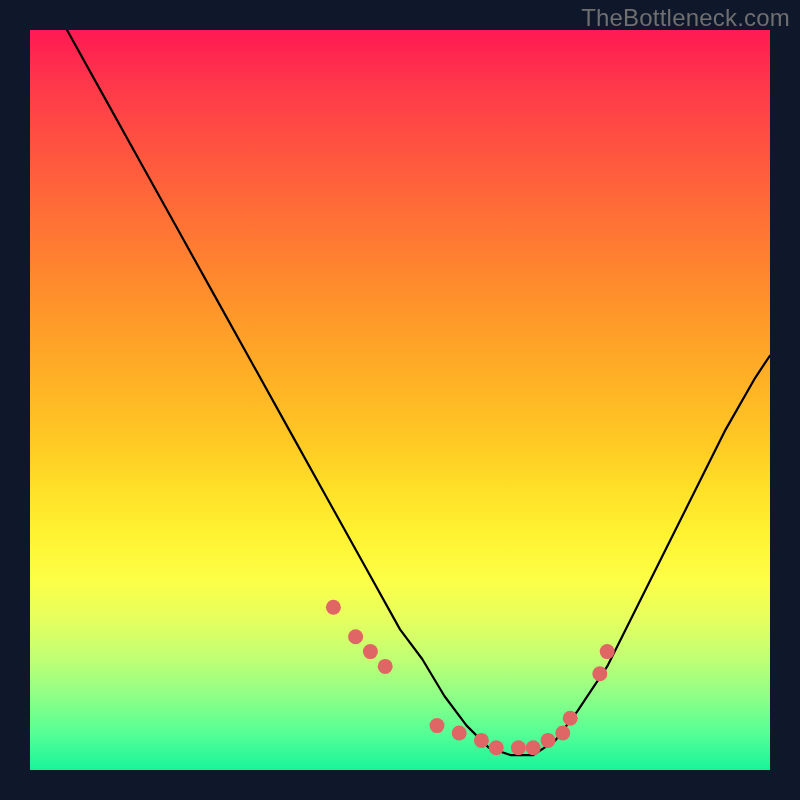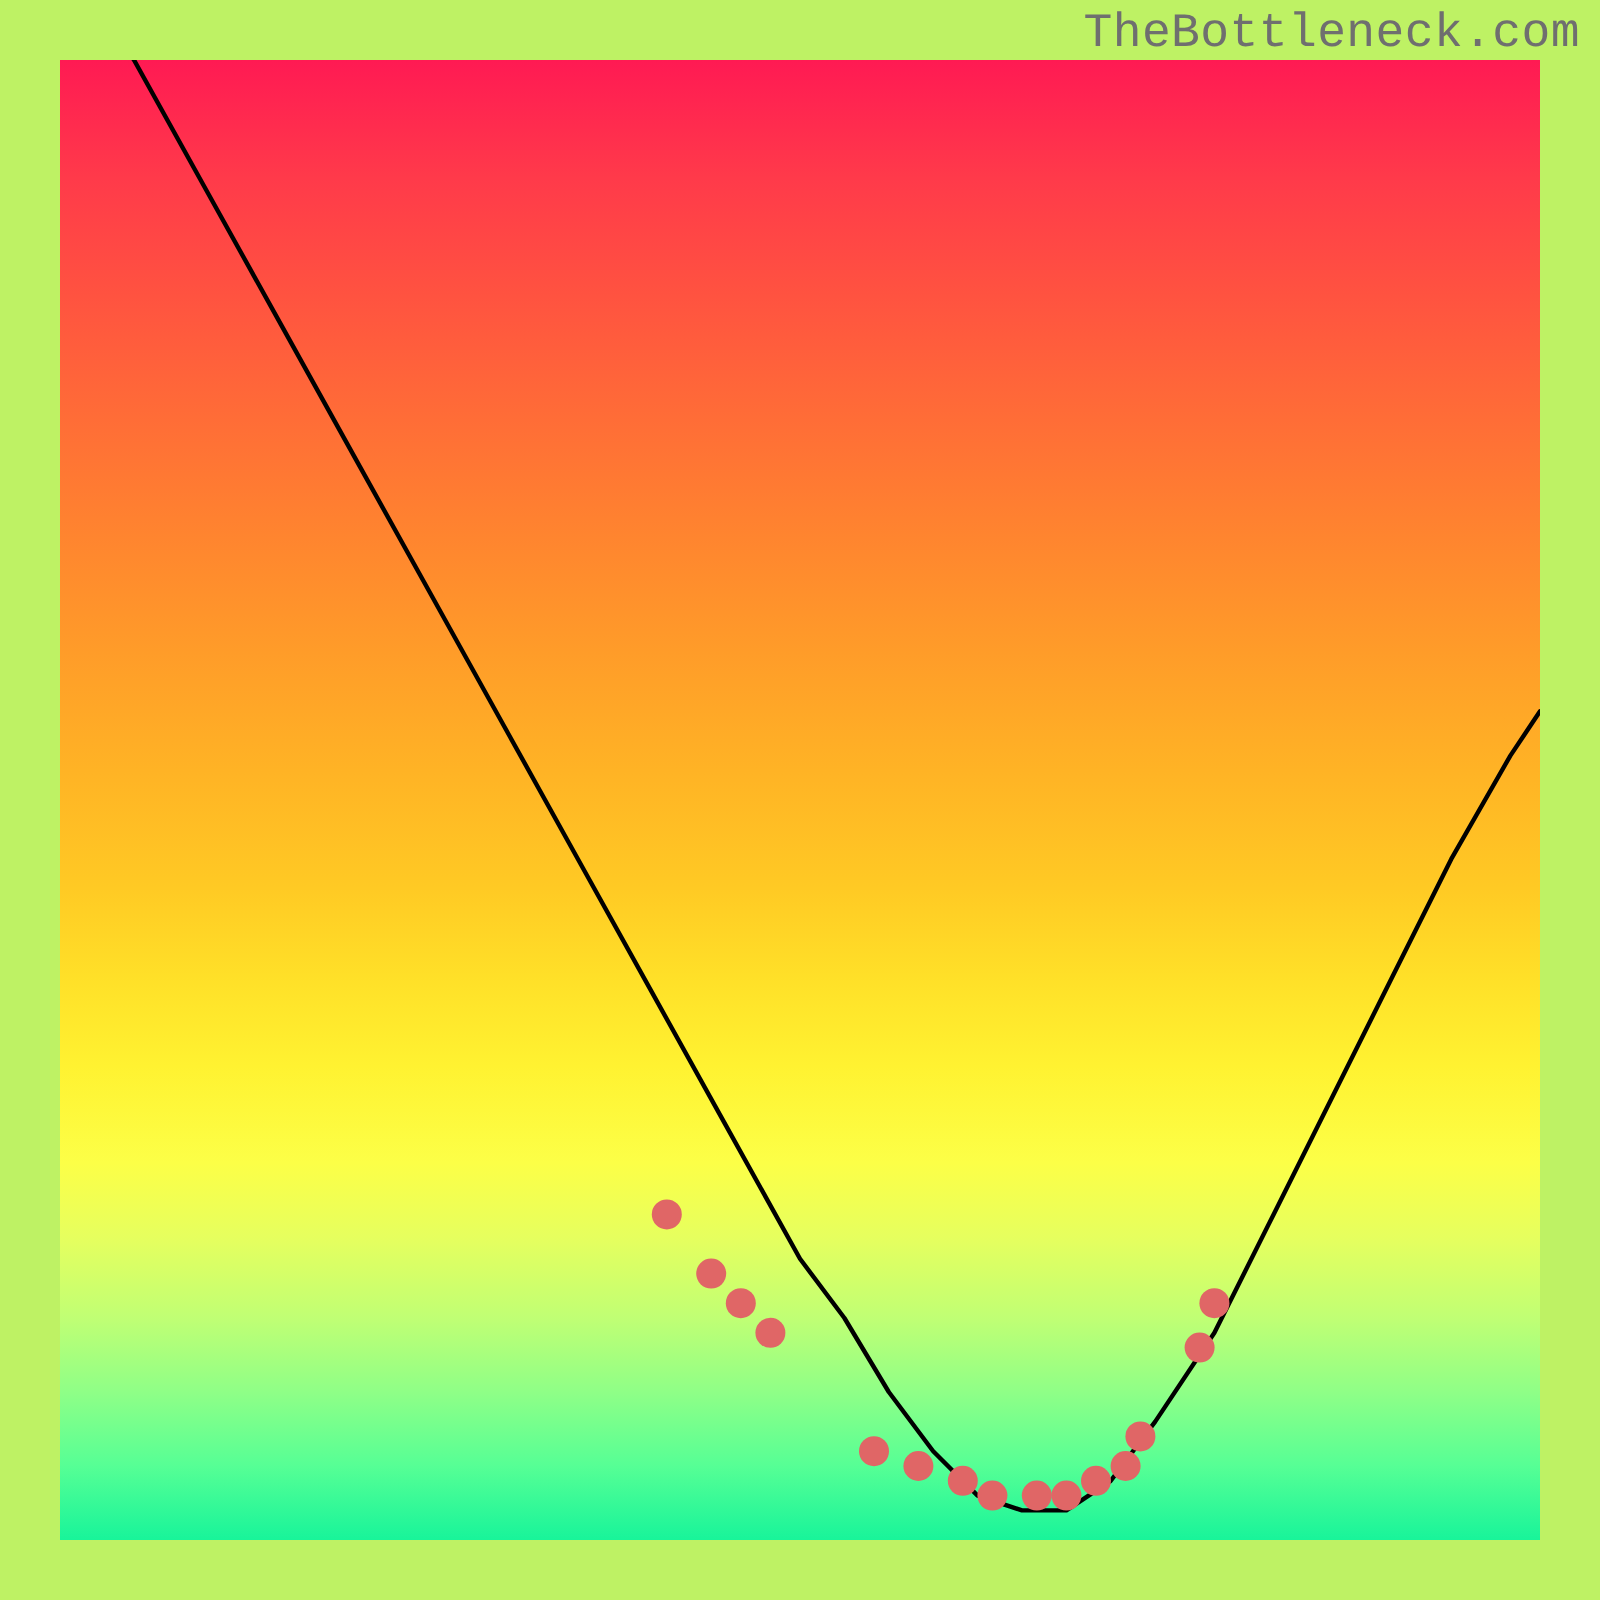--- a/index.html
+++ b/index.html
@@ -10,22 +10,21 @@
     background: #000;
     overflow: hidden;
     font-family: Arial, Helvetica, sans-serif;
   }
   .frame {
     position: absolute;
     left: 0;
     top: 0;
     width: 800px;
     height: 800px;
-    background: #bef264;
-    font-family: Liberation Mono, monospace;
+    background: #0f172a;
   }
   .plot {
     position: absolute;
     left: 30px;
     top: 30px;
     width: 740px;
     height: 740px;
     background: linear-gradient(to bottom,
       #ff1a53 0%,
       #ff3a4a 8%,

